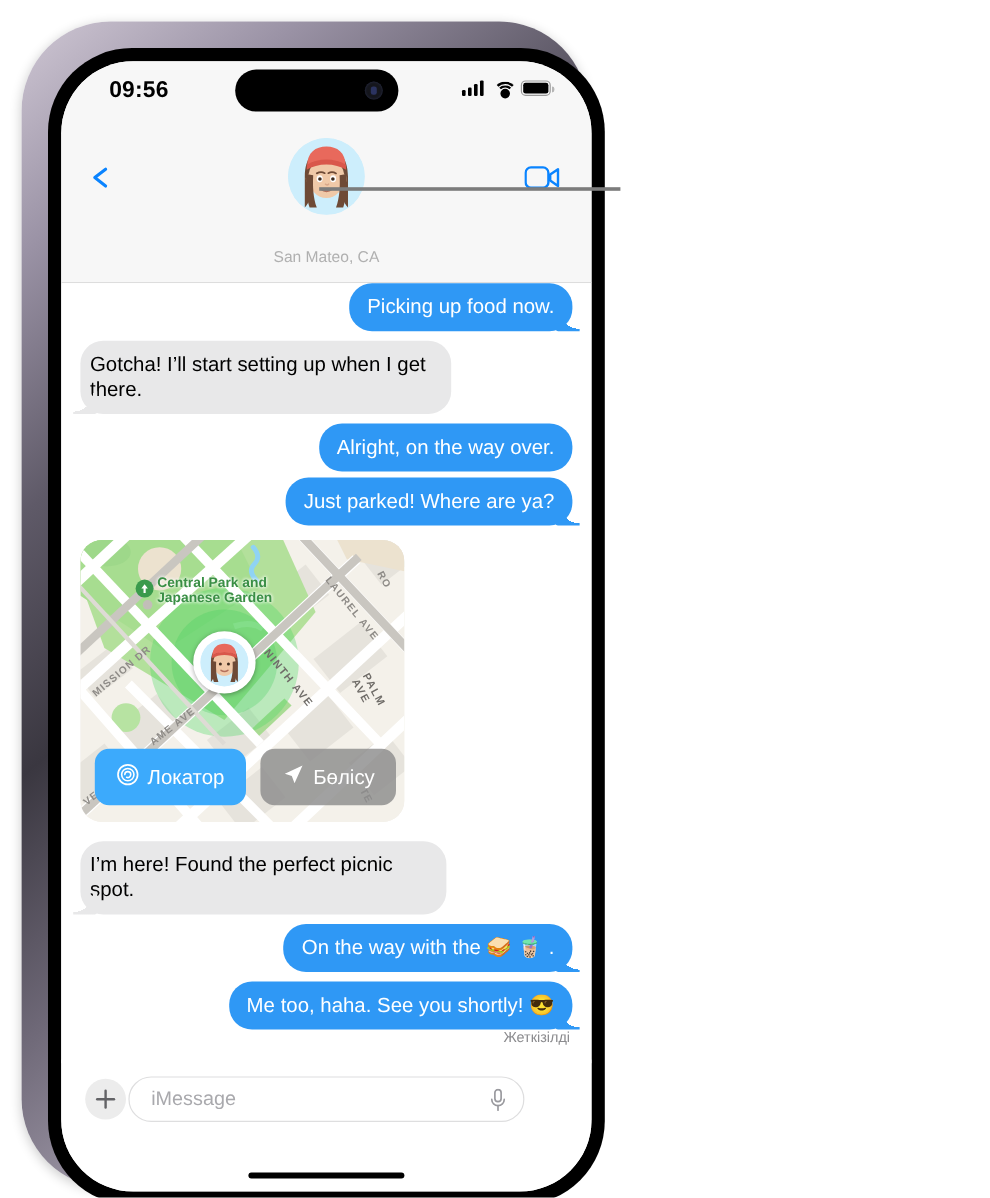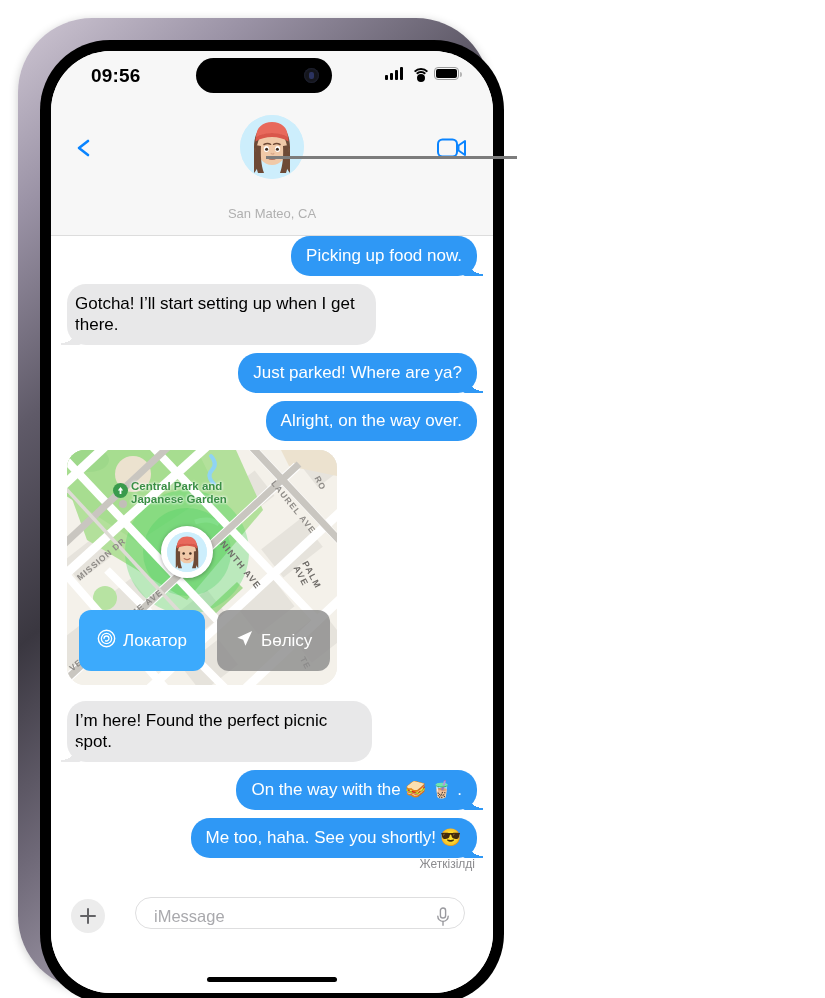--- a/index.html
+++ b/index.html
@@ -172,21 +172,21 @@
     background:#fff;
     box-shadow: 0 1px 4px rgba(0,0,0,0.35);
     overflow:hidden;
     border:3px solid #fff;
     box-sizing:border-box;
   }
   .pin-inner{ position:absolute; left:3px; top:3px; width:40px;height:40px;border-radius:50%;background:#cfeefb;overflow:hidden;}
   .map-btns { position:absolute; left:12px; bottom:14px; display:flex; gap:12px; }
   .mapbtn {
     display:flex; align-items:center; gap:7px;
-    height:45px; padding:8px 18px;
+    height:45px; padding:1px 18px;
     border-radius:12px;
     font-size:17px; color:#fff;
   }
   .mapbtn.primary { background:#3caafc; }
   .mapbtn.secondary { background:rgba(140,140,140,0.82);border-radius:12px; }
 
   
   .composer {
     position:absolute; left:0; bottom:0;
     width:442px; height:110px;
@@ -196,22 +196,22 @@
     position:absolute; left:20px; top:16px;
     width:34px;height:34px;border-radius:50%;
     background:#ececec;
   }
   .plus-btn::before,.plus-btn::after{
     content:"";position:absolute;background:#636366;border-radius:1px;
   }
   .plus-btn::before{left:9px;top:16px;width:16px;height:2px;}
   .plus-btn::after{left:16px;top:9px;width:2px;height:16px;}
   .input-field{
-    position:absolute; left:84px; top:14px;
-    width:330px; height:32px;
+    position:absolute; left:56px; top:14px;
+    width:330px; height:38px;
     border:1px solid #dededf; border-radius:20px;
     box-sizing:border-box;
   }
   .input-placeholder{
     position:absolute; left:18px; top:9px;
     font-size:16.5px; color:#a9a9ad;
   }
   .mic{
     position:absolute; right:14px; top:9px;
     width:14px;height:20px;
@@ -311,26 +311,26 @@
       <div class="thread">
 
         <div class="row out">
           <div class="bubble out">Picking up food now.</div>
         </div>
 
         <div class="row in">
           <div class="bubble in" style="max-width:286px">Gotcha! I’ll start setting up when I get there.</div>
         </div>
 
+        <div class="row out" style="margin-bottom:5px">
+          <div class="bubble out nostail">Alright, on the way over.</div>
+        </div>
+
         <div class="row out">
           <div class="bubble out">Just parked! Where are ya?</div>
-        </div>
-
-        <div class="row out" style="margin-bottom:5px">
-          <div class="bubble out nostail">Alright, on the way over.</div>
         </div>
 
         <div class="row in maprow">
           <div class="mapcard">
             <svg class="map-svg" width="270" height="235" viewBox="0 0 270 235">
               <rect width="270" height="235" fill="#f4f1ea"></rect>
 
               <g fill="#e6e3dc">
                 <rect x="0" y="96" width="40" height="26" transform="rotate(-38 20 109)"></rect>
                 <rect x="30" y="140" width="48" height="30" transform="rotate(-38 54 155)"></rect>

